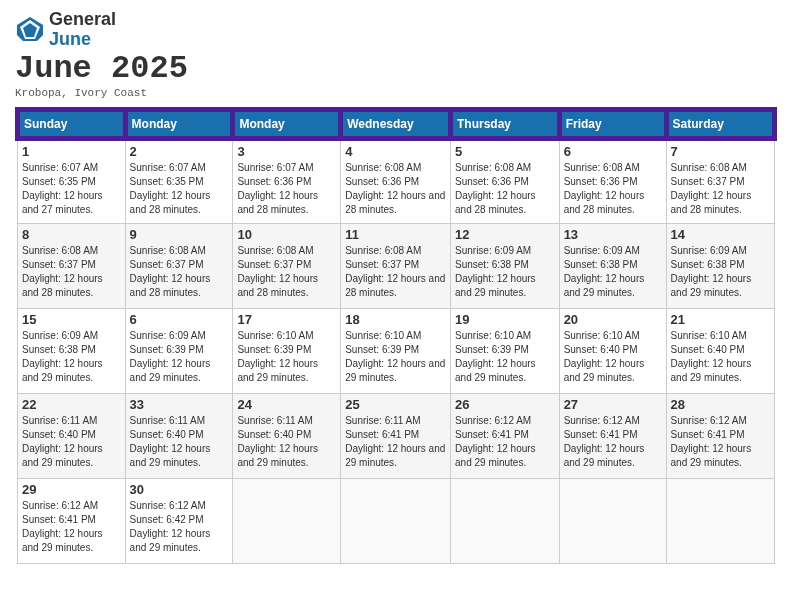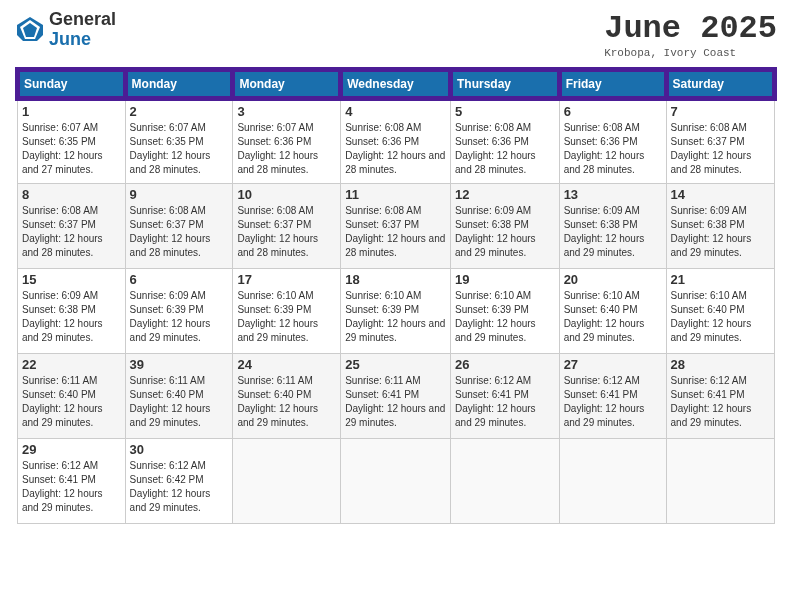--- a/index.html
+++ b/index.html
@@ -14,20 +14,21 @@
       width: 792px;
       height: 612px;
       background: #fff;
       padding: 10px 15px;
     }
     .header {
       display: flex;
       justify-content: space-between;
       align-items: flex-start;
       margin-bottom: 8px;
+      flex-direction: column;
     }
     .logo {
       display: flex;
       align-items: center;
     }
     .logo-text {
       display: flex;
       flex-direction: column;
       line-height: 1.1;
     }
@@ -224,21 +225,21 @@
         <span class="day-num">21</span>
         <span class="day-info">Sunrise: 6:10 AM<br>Sunset: 6:40 PM<br>Daylight: 12 hours and 29 minutes.</span>
       </td>
         </tr>
         <tr>
           <td>
         <span class="day-num">22</span>
         <span class="day-info">Sunrise: 6:11 AM<br>Sunset: 6:40 PM<br>Daylight: 12 hours and 29 minutes.</span>
       </td>
           <td>
-        <span class="day-num">39</span>
+        <span class="day-num">33</span>
         <span class="day-info">Sunrise: 6:11 AM<br>Sunset: 6:40 PM<br>Daylight: 12 hours and 29 minutes.</span>
       </td>
           <td>
         <span class="day-num">24</span>
         <span class="day-info">Sunrise: 6:11 AM<br>Sunset: 6:40 PM<br>Daylight: 12 hours and 29 minutes.</span>
       </td>
           <td>
         <span class="day-num">25</span>
         <span class="day-info">Sunrise: 6:11 AM<br>Sunset: 6:41 PM<br>Daylight: 12 hours and 29 minutes.</span>
       </td>

